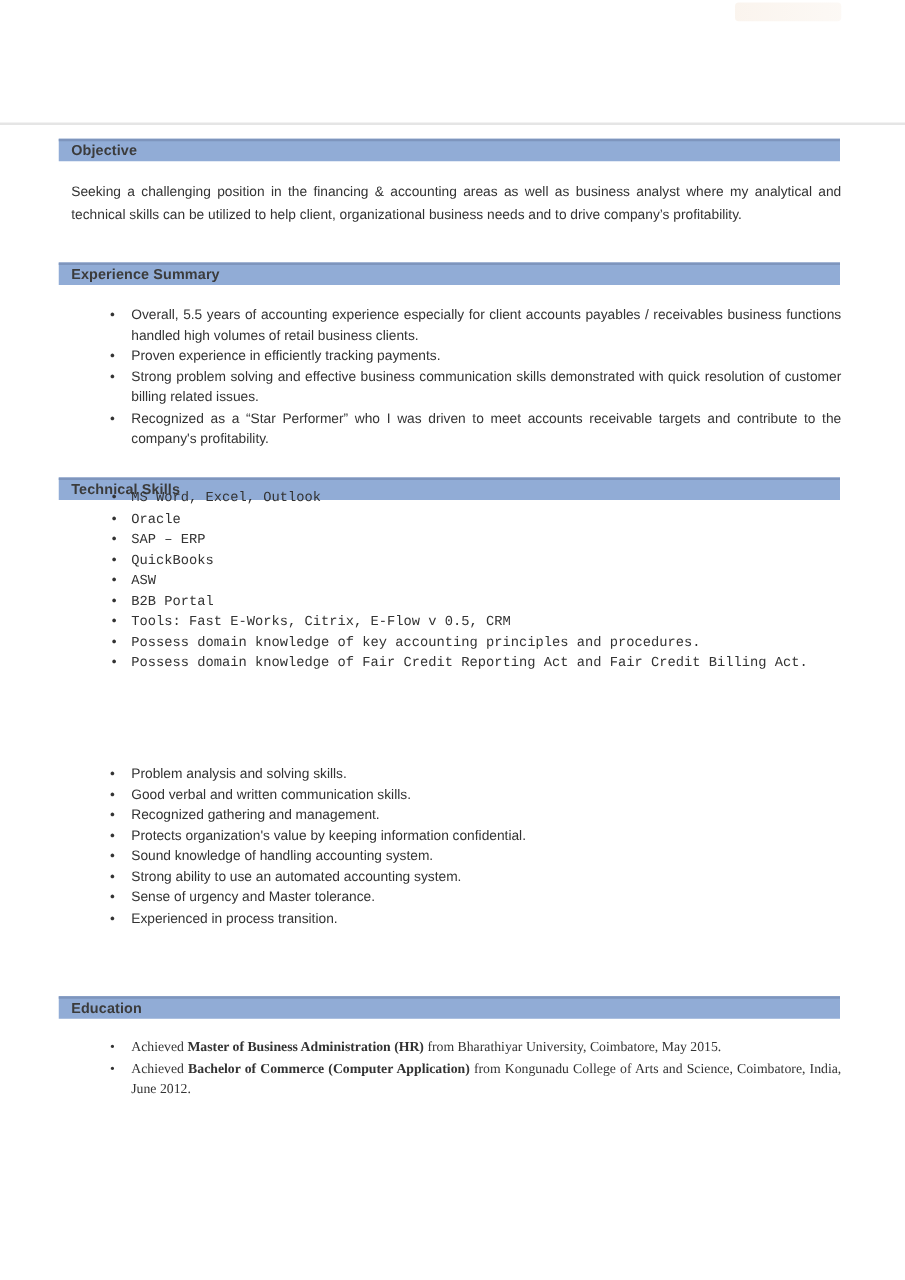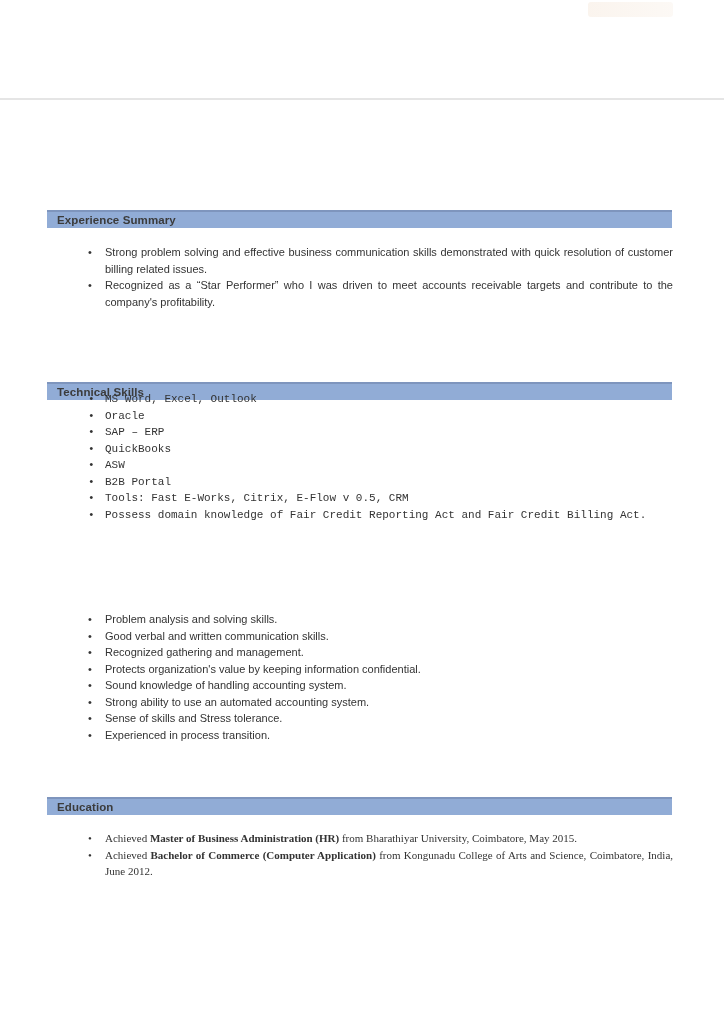--- a/index.html
+++ b/index.html
@@ -79,47 +79,52 @@
   #education-list  { top:830px;font-family:Liberation Serif, serif; }
 </style>
 </head>
 <body>
 
 <div class="page">
 
   <div class="top-rule"></div>
   <div class="watermark"></div>
 
+  <div class="section-bar" id="bar-objective">Objective</div>
+  <div class="para" id="objective-para">Seeking a challenging position in the financing &amp; accounting areas as well as business analyst where my analytical and technical skills can be utilized to help client, organizational business needs and to drive company’s profitability.</div>
 
   <div class="section-bar" id="bar-experience">Experience Summary</div>
   <ul class="bullets" id="experience-list">
+    <li>Overall, 5.5 years of accounting experience especially for client accounts payables / receivables business functions handled high volumes of retail business clients.</li>
+    <li>Proven experience in efficiently tracking payments.</li>
     <li>Strong problem solving and effective business communication skills demonstrated with quick resolution of customer billing related issues.</li>
     <li>Recognized as a “Star Performer” who I was driven to meet accounts receivable targets and contribute to the company's profitability.</li>
   </ul>
 
   <div class="section-bar" id="bar-technical">Technical Skills</div>
   <ul class="bullets" id="technical-list">
     <li>MS Word, Excel, Outlook</li>
     <li>Oracle</li>
     <li>SAP – ERP</li>
     <li>QuickBooks</li>
     <li>ASW</li>
     <li>B2B Portal</li>
     <li>Tools: Fast E-Works, Citrix, E-Flow v 0.5, CRM</li>
+    <li>Possess domain knowledge of key accounting principles and procedures.</li>
     <li>Possess domain knowledge of Fair Credit Reporting Act and Fair Credit Billing Act.</li>
   </ul>
 
   <ul class="bullets" id="corevalues-list">
     <li>Problem analysis and solving skills.</li>
     <li>Good verbal and written communication skills.</li>
     <li>Recognized gathering and management.</li>
     <li>Protects organization's value by keeping information confidential.</li>
     <li>Sound knowledge of handling accounting system.</li>
     <li>Strong ability to use an automated accounting system.</li>
-    <li>Sense of skills and Stress tolerance.</li>
+    <li>Sense of urgency and Master tolerance.</li>
     <li>Experienced in process transition.</li>
   </ul>
 
   <div class="section-bar" id="bar-education">Education</div>
   <ul class="bullets" id="education-list">
     <li><span>Achieved </span><span class="b">Master of Business Administration (HR)</span><span> from Bharathiyar University, Coimbatore, May 2015.</span></li>
     <li><span>Achieved </span><span class="b">Bachelor of Commerce (Computer Application)</span><span> from Kongunadu College of Arts and Science, Coimbatore, India, June 2012.</span></li>
   </ul>
 
 </div>

